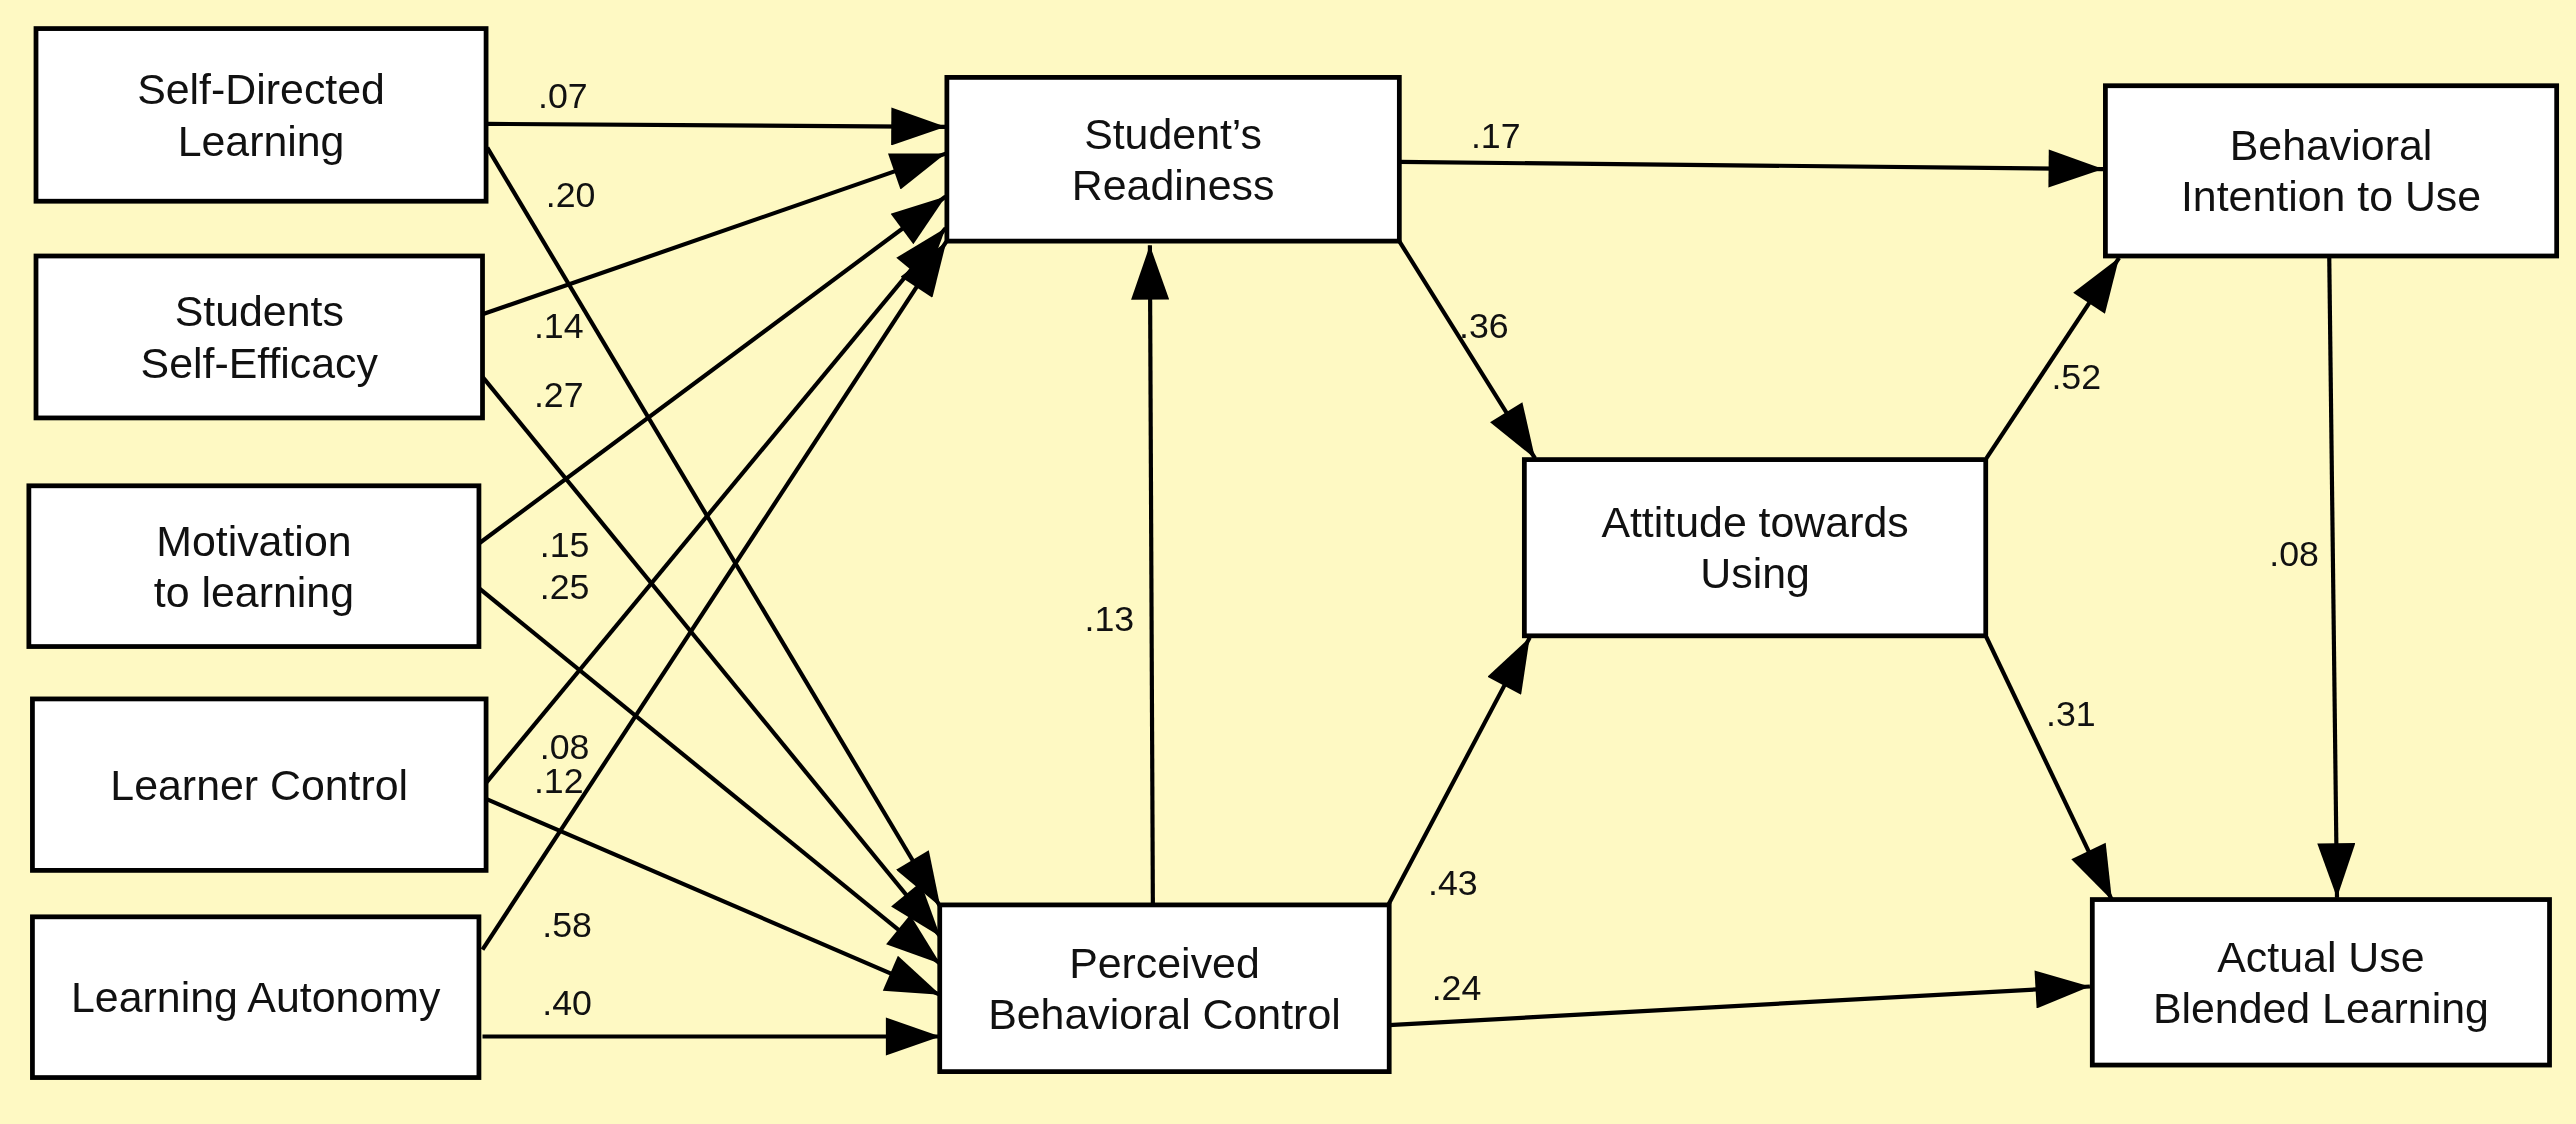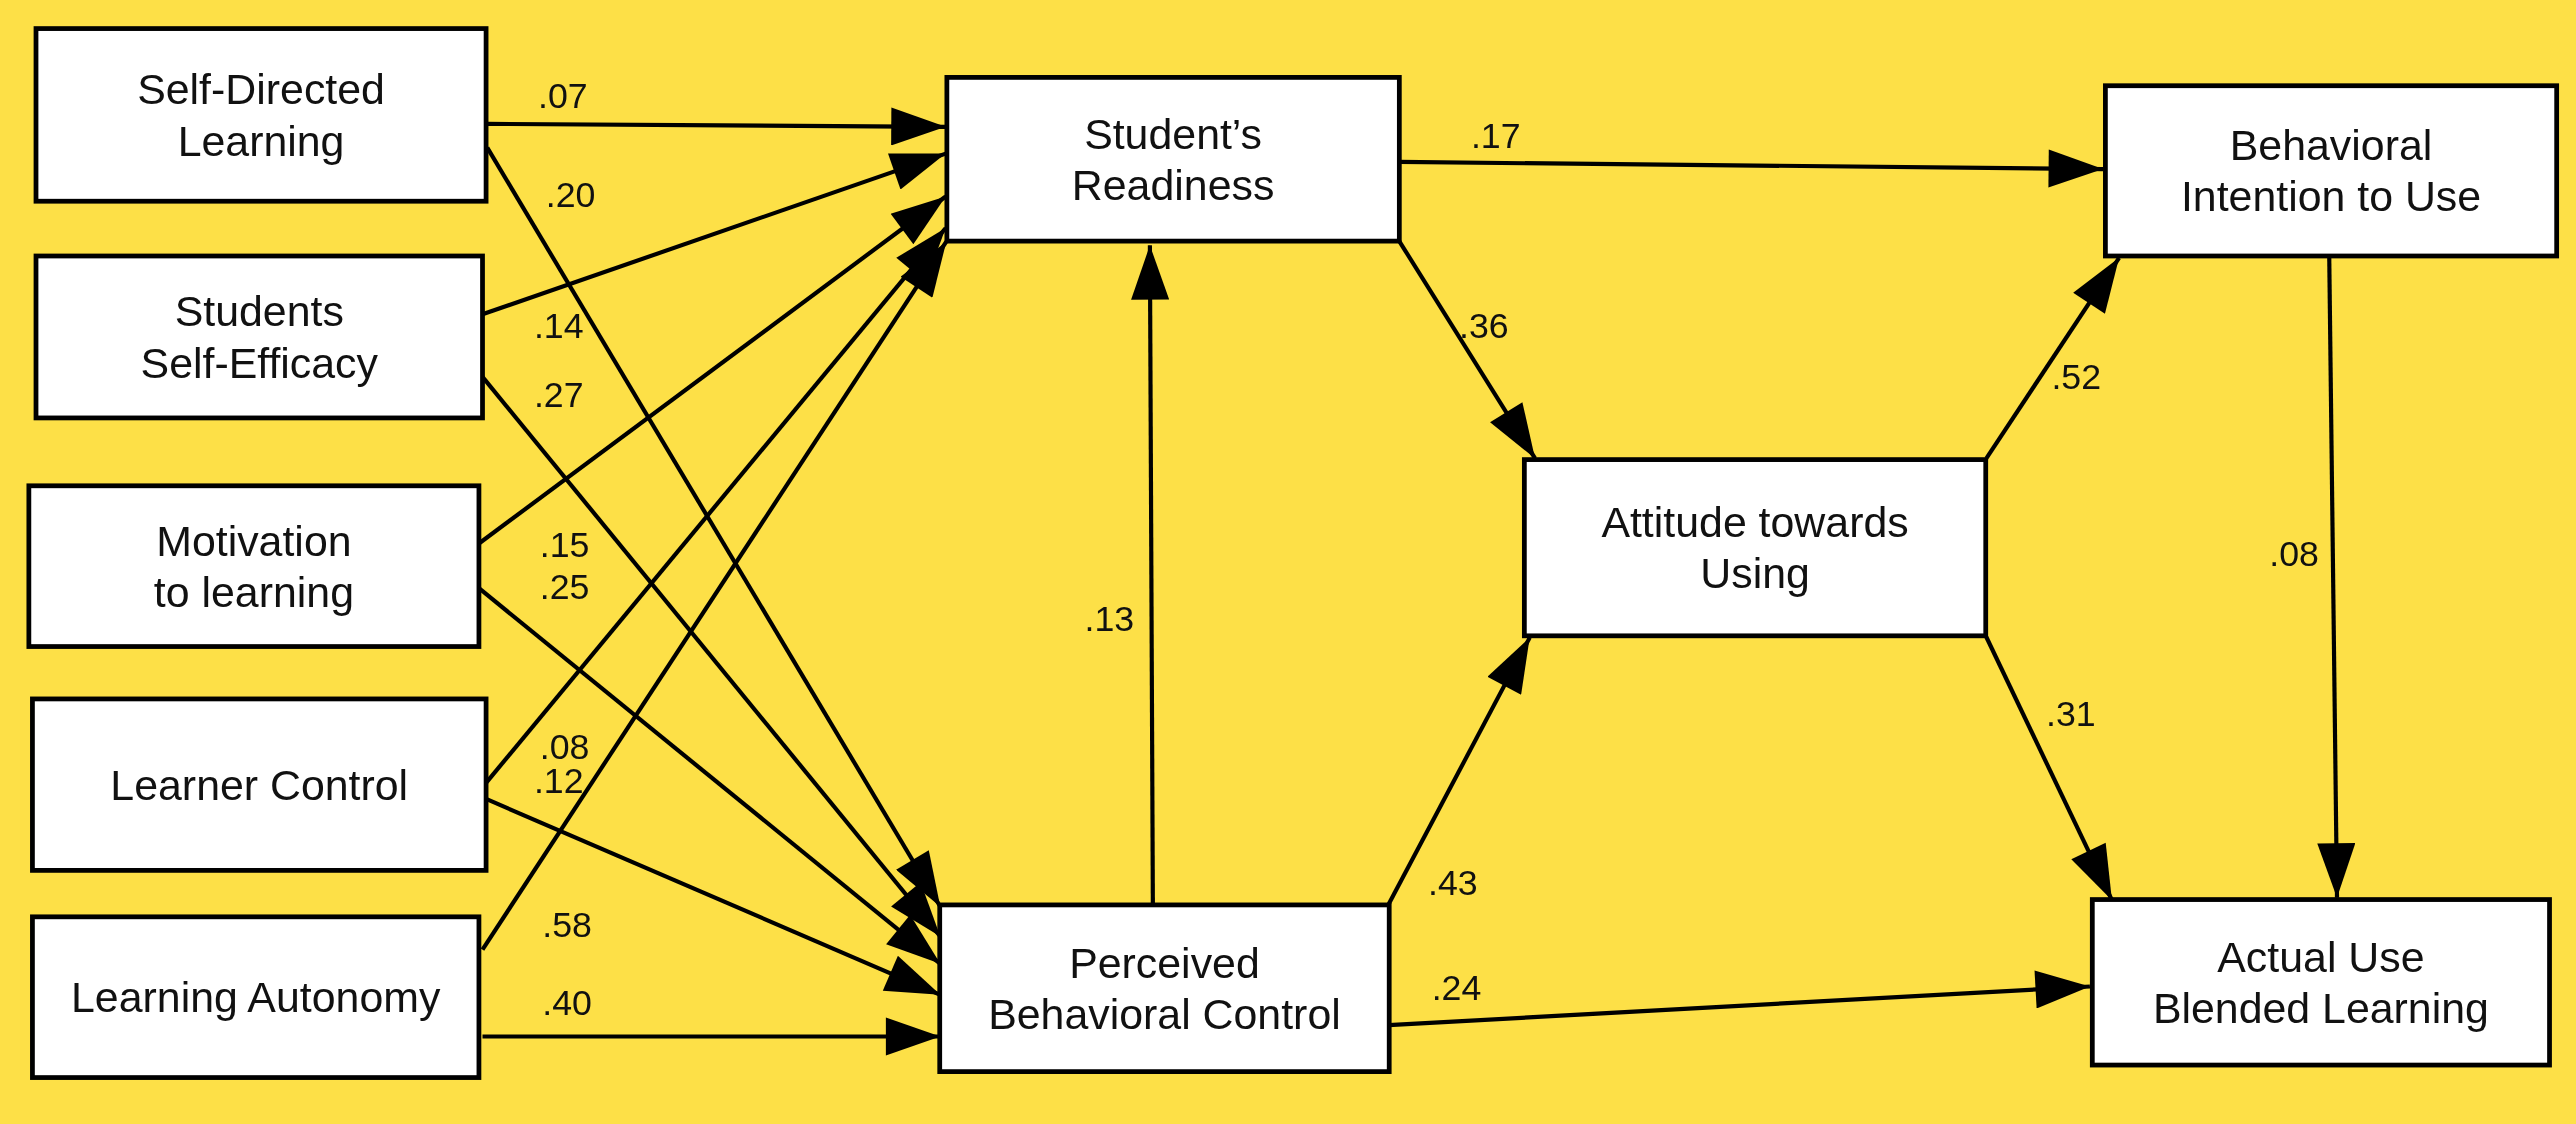--- a/index.html
+++ b/index.html
@@ -4,21 +4,21 @@
 <style>
   html, body {
     margin: 0;
     padding: 0;
     background: #ffffff;
   }
   #stage {
     position: relative;
     width: 2576px;
     height: 1124px;
-    background: #fde047;
+    background: #fef9c3;
     font-family: "Liberation Sans", sans-serif;
   }
   svg { display: block; }
   .node-rect {
     fill: #ffffff;
     stroke: #000000;
     stroke-width: 8;
   }
   .node-label {
     fill: #111111;

